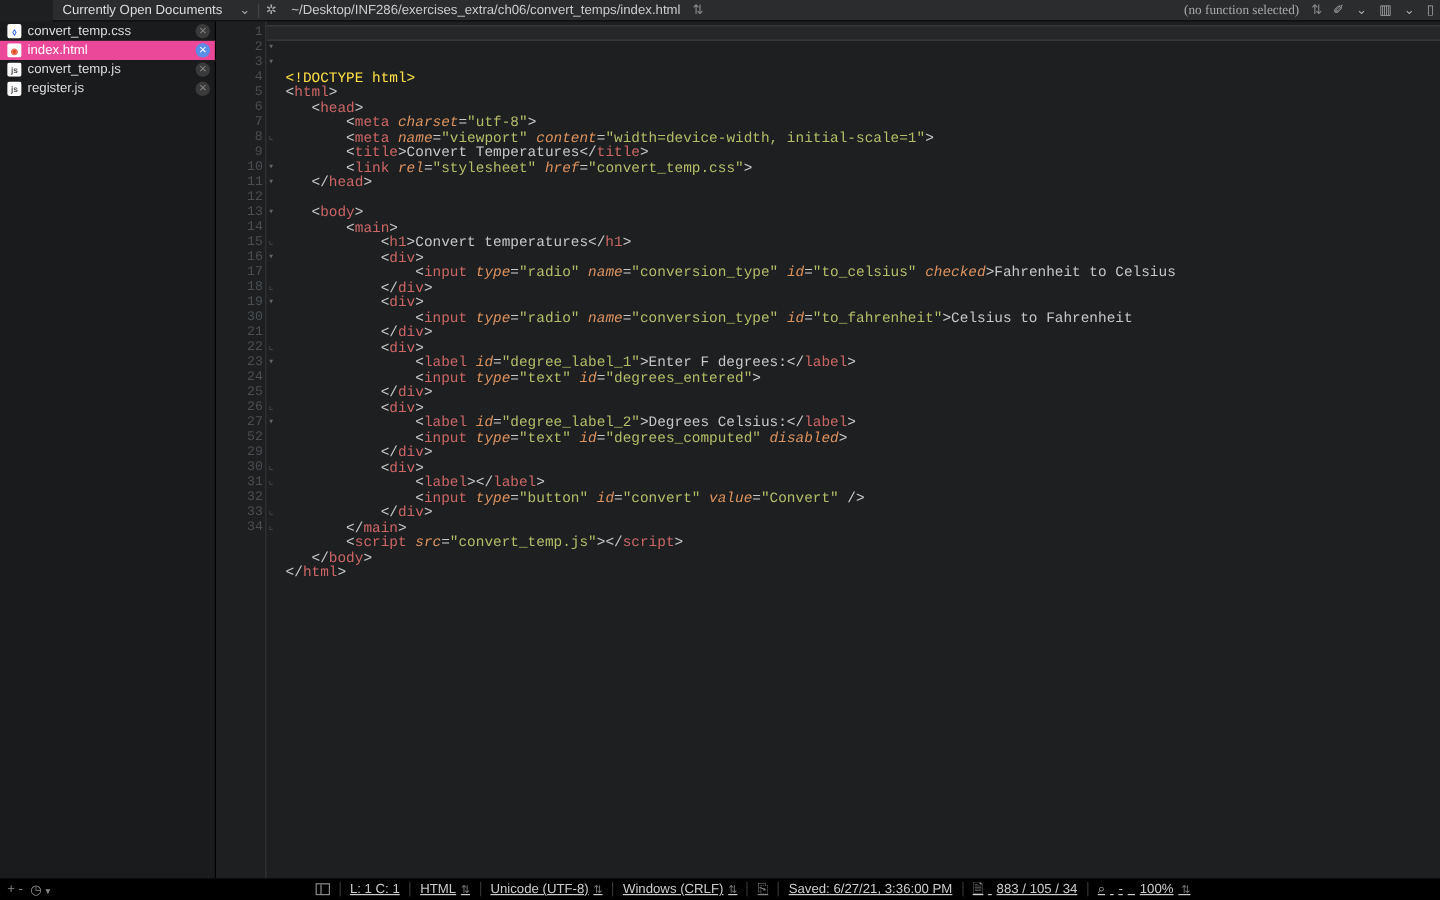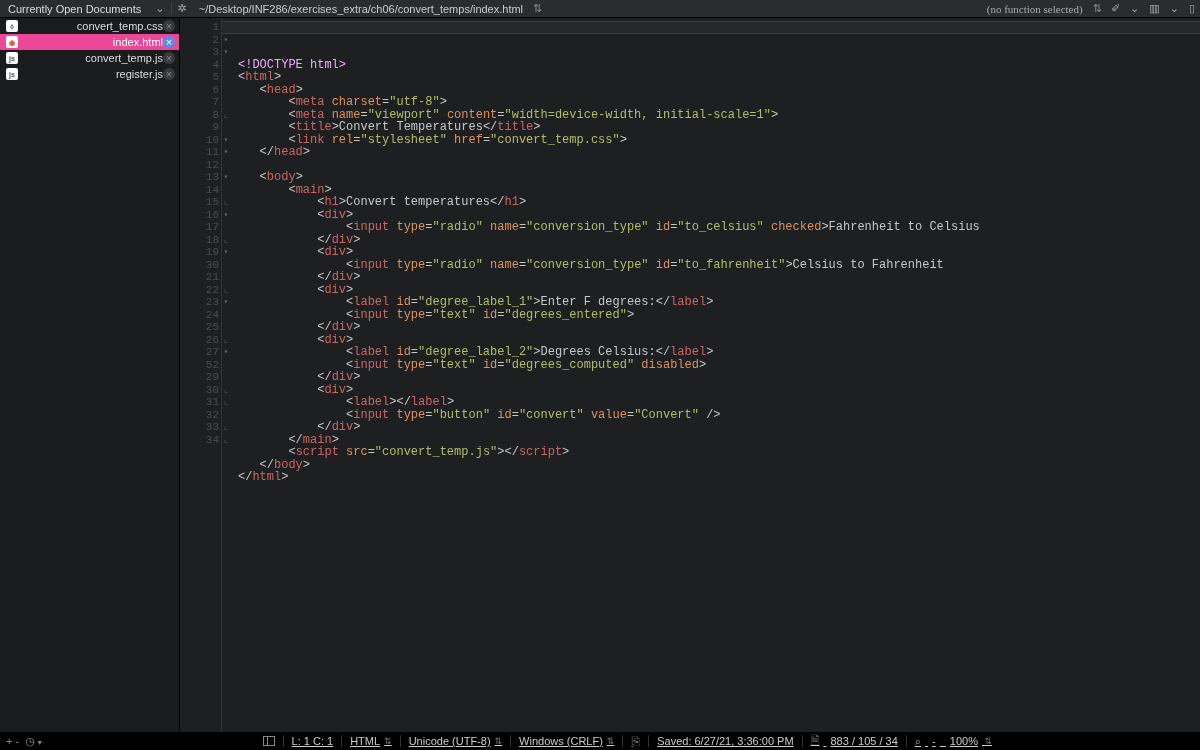--- a/index.html
+++ b/index.html
@@ -1,53 +1,53 @@
 <!DOCTYPE html>
 <html><head>
 <meta charset="utf-8">
 <style>
 * { margin:0; padding:0; box-sizing:border-box; }
 body { font-family: Menlo, Monaco, "Courier New", monospace; font-size:12px; background:#1d1f21; color:#c5c8c6; overflow:hidden; width:1200px; height:750px; position:relative; }
 
 
-.topbar { height:18px; background:#2a2c2e; display:flex; align-items:center; border-bottom:1px solid #000; font-family:-apple-system,Helvetica,Arial,sans-serif; font-size:11px; color:#ddd; }
+.topbar { height:18px; background:#2a2c2e; display:flex; align-items:center; border-bottom:1px solid #000; font-family:-apple-system,Helvetica,Arial,sans-serif; font-size:11px; color:#ddd;margin-left:44px; }
 .topbar .docs-label { padding:0 8px; }
 .topbar .chev { padding:0 6px; color:#aaa; cursor:pointer; }
 .topbar .gear { padding:0 6px; color:#aaa; }
 .topbar .path { padding:0 6px; color:#ccc; flex:0 0 auto;text-align:center; }
 .topbar .updn { color:#888; padding:0 4px; }
 .topbar .spacer { flex:1; }
 .topbar .func { color:#aaa; padding:0 6px;font-family:Liberation Serif, serif; }
 .topbar .icon-right { padding:0 5px; color:#aaa; }
 
 
 .workspace { display:flex; height:714px; }
 .sidebar { width:180px; background:#1a1b1d; border-right:1px solid #000; }
 .file-item { display:flex; align-items:center; height:16px; padding:0 4px 0 6px; font-family:-apple-system,Helvetica,Arial,sans-serif; font-size:11px; color:#ddd; }
 .file-item.active { background:#ec4899; color:#fff; }
 .file-item .ficon { width:12px; height:12px; margin-right:5px; display:flex; align-items:center; justify-content:center; }
-.file-item .fname { flex:1;text-align:right; }
+.file-item .fname { flex:1; }
 .file-item .close { color:#888; font-size:11px; cursor:pointer; width:12px;height:12px;border-radius:6px;background:#3a3a3a;display:flex;align-items:center;justify-content:center;line-height:1; }
 .file-item.active .close { background:#5a8de8; color:#fff; }
 .ficon svg { width:12px; height:12px; }
 
 
 .editor { flex:1; display:flex; position:relative; background:#1d1f21; }
 .gutter { width:42px; background:#1d1f21; text-align:right; color:#4b4e50; padding-top:3px; border-right:1px solid #333; }
 .gutter .ln { height:12.5px; line-height:12.5px; font-size:11px; padding-right:2px; position:relative; }
 .gutter .fold { position:absolute; right:-10px; top:0; color:#666; font-size:8px; width:10px; text-align:center; }
 .code { flex:1; padding:3px 0 0 16px; font-size:12px; line-height:12.5px; white-space:pre; overflow:hidden; position:relative; }
 .code-line { height:12.5px; }
 .code .hl-line { position:absolute; left:0; right:0; top:3px; height:13px; background:rgba(255,255,255,0.04); border-top:1px solid #3a3d40; border-bottom:1px solid #3a3d40; pointer-events:none; }
 
 
-.c-doctype { color:#f0abfc; }
+.c-doctype { color:#fde047; }
 .c-tag { color:#cc6666; }
 .c-bracket { color:#c5c8c6; }
-.c-attr { color:#de935f; }
+.c-attr { color:#de935f;font-style:italic; }
 .c-string { color:#b5bd68; }
 .c-text { color:#c5c8c6; }
 
 
 .statusbar { position:absolute; bottom:0; left:0; right:0; height:18px; background:#000; display:flex; align-items:center; font-family:-apple-system,Helvetica,Arial,sans-serif; font-size:11px; color:#ccc; }
 .statusbar .seg { padding:0 8px; white-space:nowrap; display:flex; align-items:center; gap:4px;text-decoration:underline; }
 .statusbar .sep { width:1px; height:12px; background:#333; }
 .statusbar .left-corner { padding:0 6px; color:#888; display:flex; gap:6px; align-items:center; }
 .statusbar .updn-s { color:#777; font-size:9px; }
 .statusbar .magnify { color:#aaa; }

